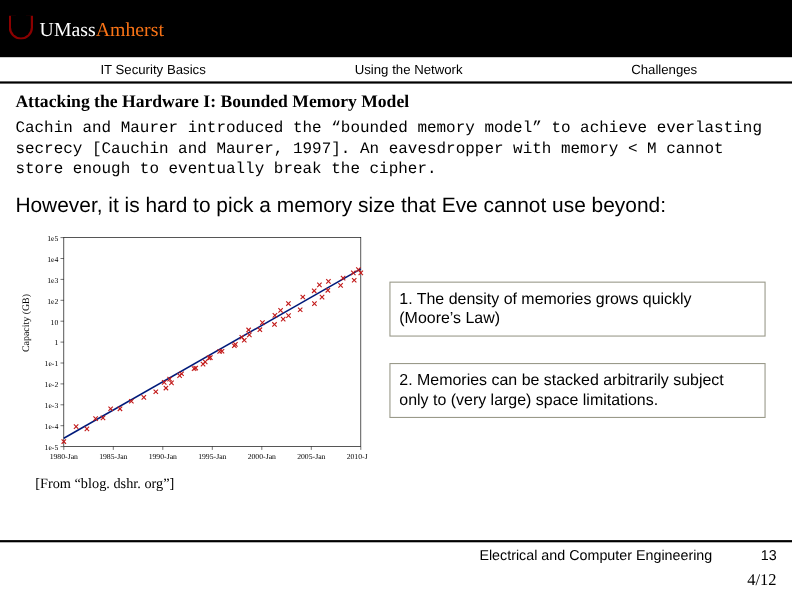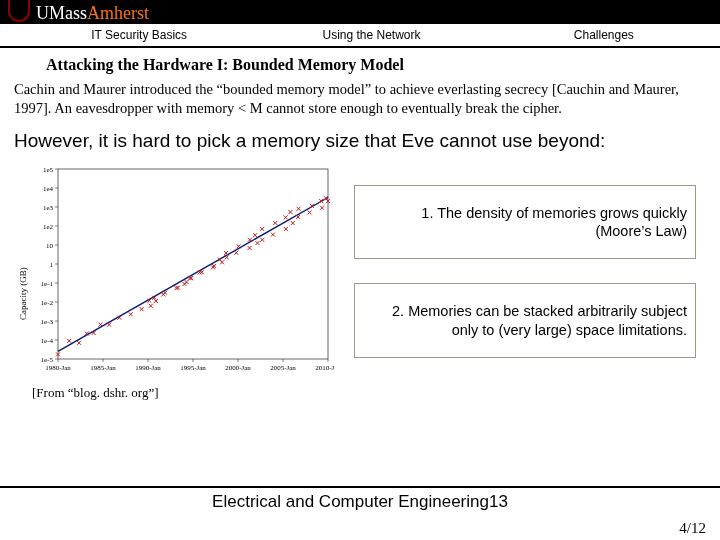--- a/index.html
+++ b/index.html
@@ -3,44 +3,44 @@
 <meta charset="utf-8">
 <style>
   * { box-sizing: border-box; margin: 0; padding: 0; }
   body {
     width: 720px; height: 540px;
     font-family: Arial, Helvetica, sans-serif;
     background: #fff; color: #000; position: relative; overflow: hidden;
   }
   .header {
     background: #000; color: #fff;
-    height: 24px; display: flex; align-items: center;
+    height: 52px; display: flex; align-items: center;
     padding: 2px 8px 0 8px;
   }
   .logo-u {
     width: 22px; height: 22px; border: 2px solid #8b0000; border-top: none;
     border-radius: 0 0 12px 12px; margin-right: 6px;
     position: relative; top: -2px;
   }
   .brand-main { font-family: Georgia, "Times New Roman", serif; font-size: 18px; }
   .brand-sub  { font-family: Georgia, "Times New Roman", serif; font-size: 18px; color: #f97316; }
   .nav {
     display: flex; border-bottom: 2px solid #000;
     font-size: 12px;
     padding-left: 23px;
   }
   .nav-item { flex: 1; text-align: center; padding: 4px 0; }
 
   .content { padding: 6px 14px 0 14px; }
   .slide-title {
     font-family: "Times New Roman", Times, serif; font-weight: bold;
-    font-size: 16px; margin-top: 2px; margin-left: 32px;
+    font-size: 16px; margin-top: 2px;
   }
   .body-text {
-    font-family: Liberation Serif, serif;
+    font-family: Liberation Mono, monospace;
     font-size: 14.5px; line-height: 1.28; margin-top: 6px;
   }
   .body-sans {
     font-size: 19px; line-height: 1.28; margin-top: 12px;
   }
 
   .mid-row {
     display: flex; margin-top: 8px; align-items: stretch;
     padding: 0 10px 0 0;
   }
@@ -50,33 +50,33 @@
     transform: rotate(-90deg); transform-origin: left top;
     font-size: 9px; font-family: "Times New Roman", serif;
   }
   svg.plot { display:block; }
 
   .right-col {
     flex: 1; display: flex; flex-direction: column; justify-content: center;
     gap: 24px; padding-left: 20px;
   }
   .box {
-    border: 1px solid #9a9a8a; padding: 18px 8px;
-    font-size: 14.5px; line-height: 1.25; text-align: right;
+    border: 1px solid #9a9a8a; padding: 6px 8px;
+    font-size: 14.5px; line-height: 1.25;
   }
 
   .cite {
     font-family: "Times New Roman", Times, serif;
     font-size: 13px; margin-top: 4px; padding-left: 18px;
   }
 
   .footer-bar {
     position: absolute; left: 0; right: 0; bottom: 24px;
-    padding: 6px 14px 4px 14px; font-size: 17px;
-    display: flex; justify-content: center;
+    padding: 6px 14px 4px 14px; font-size: 13px;
+    display: flex; justify-content: flex-end; gap: 44px;
   }
   .footer-bar::before {
     content:""; position:absolute; top:0; left:0; right:0;
     border-top: 2px solid #000;
   }
   .page-of {
     position: absolute; right: 14px; bottom: 3px;
     font-family: "Times New Roman", Times, serif; font-size: 15px; margin-top: 21px;
   }
 </style>

